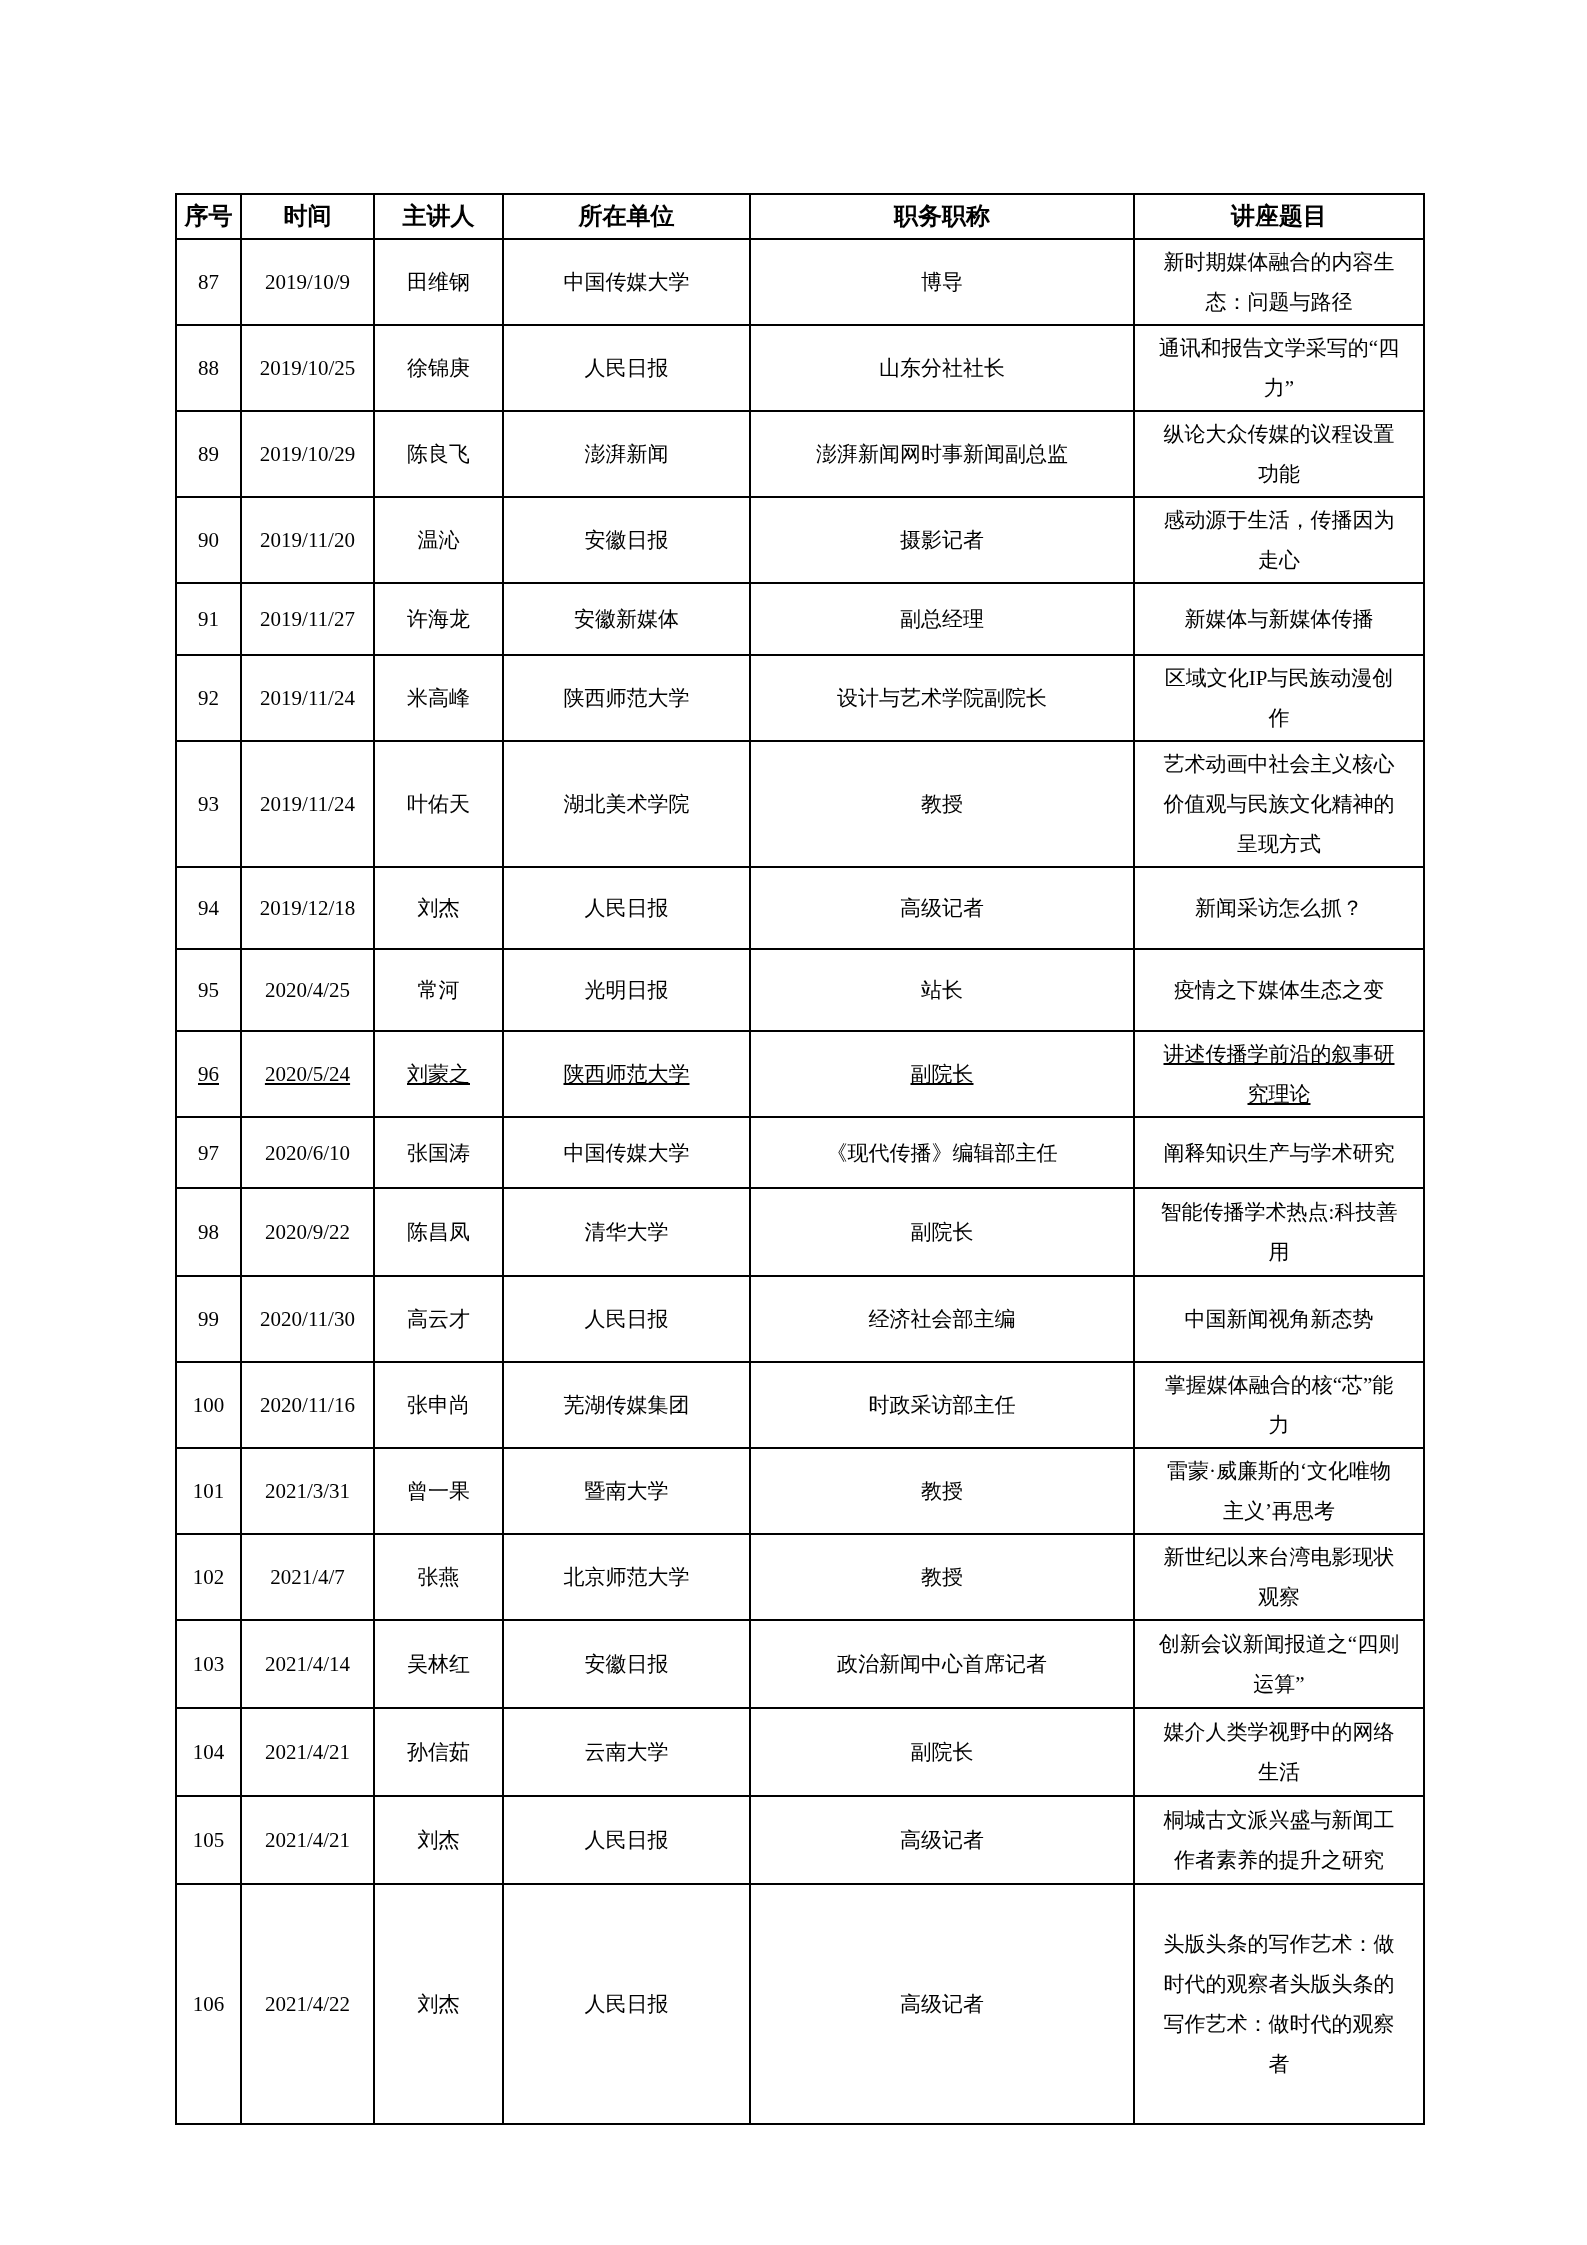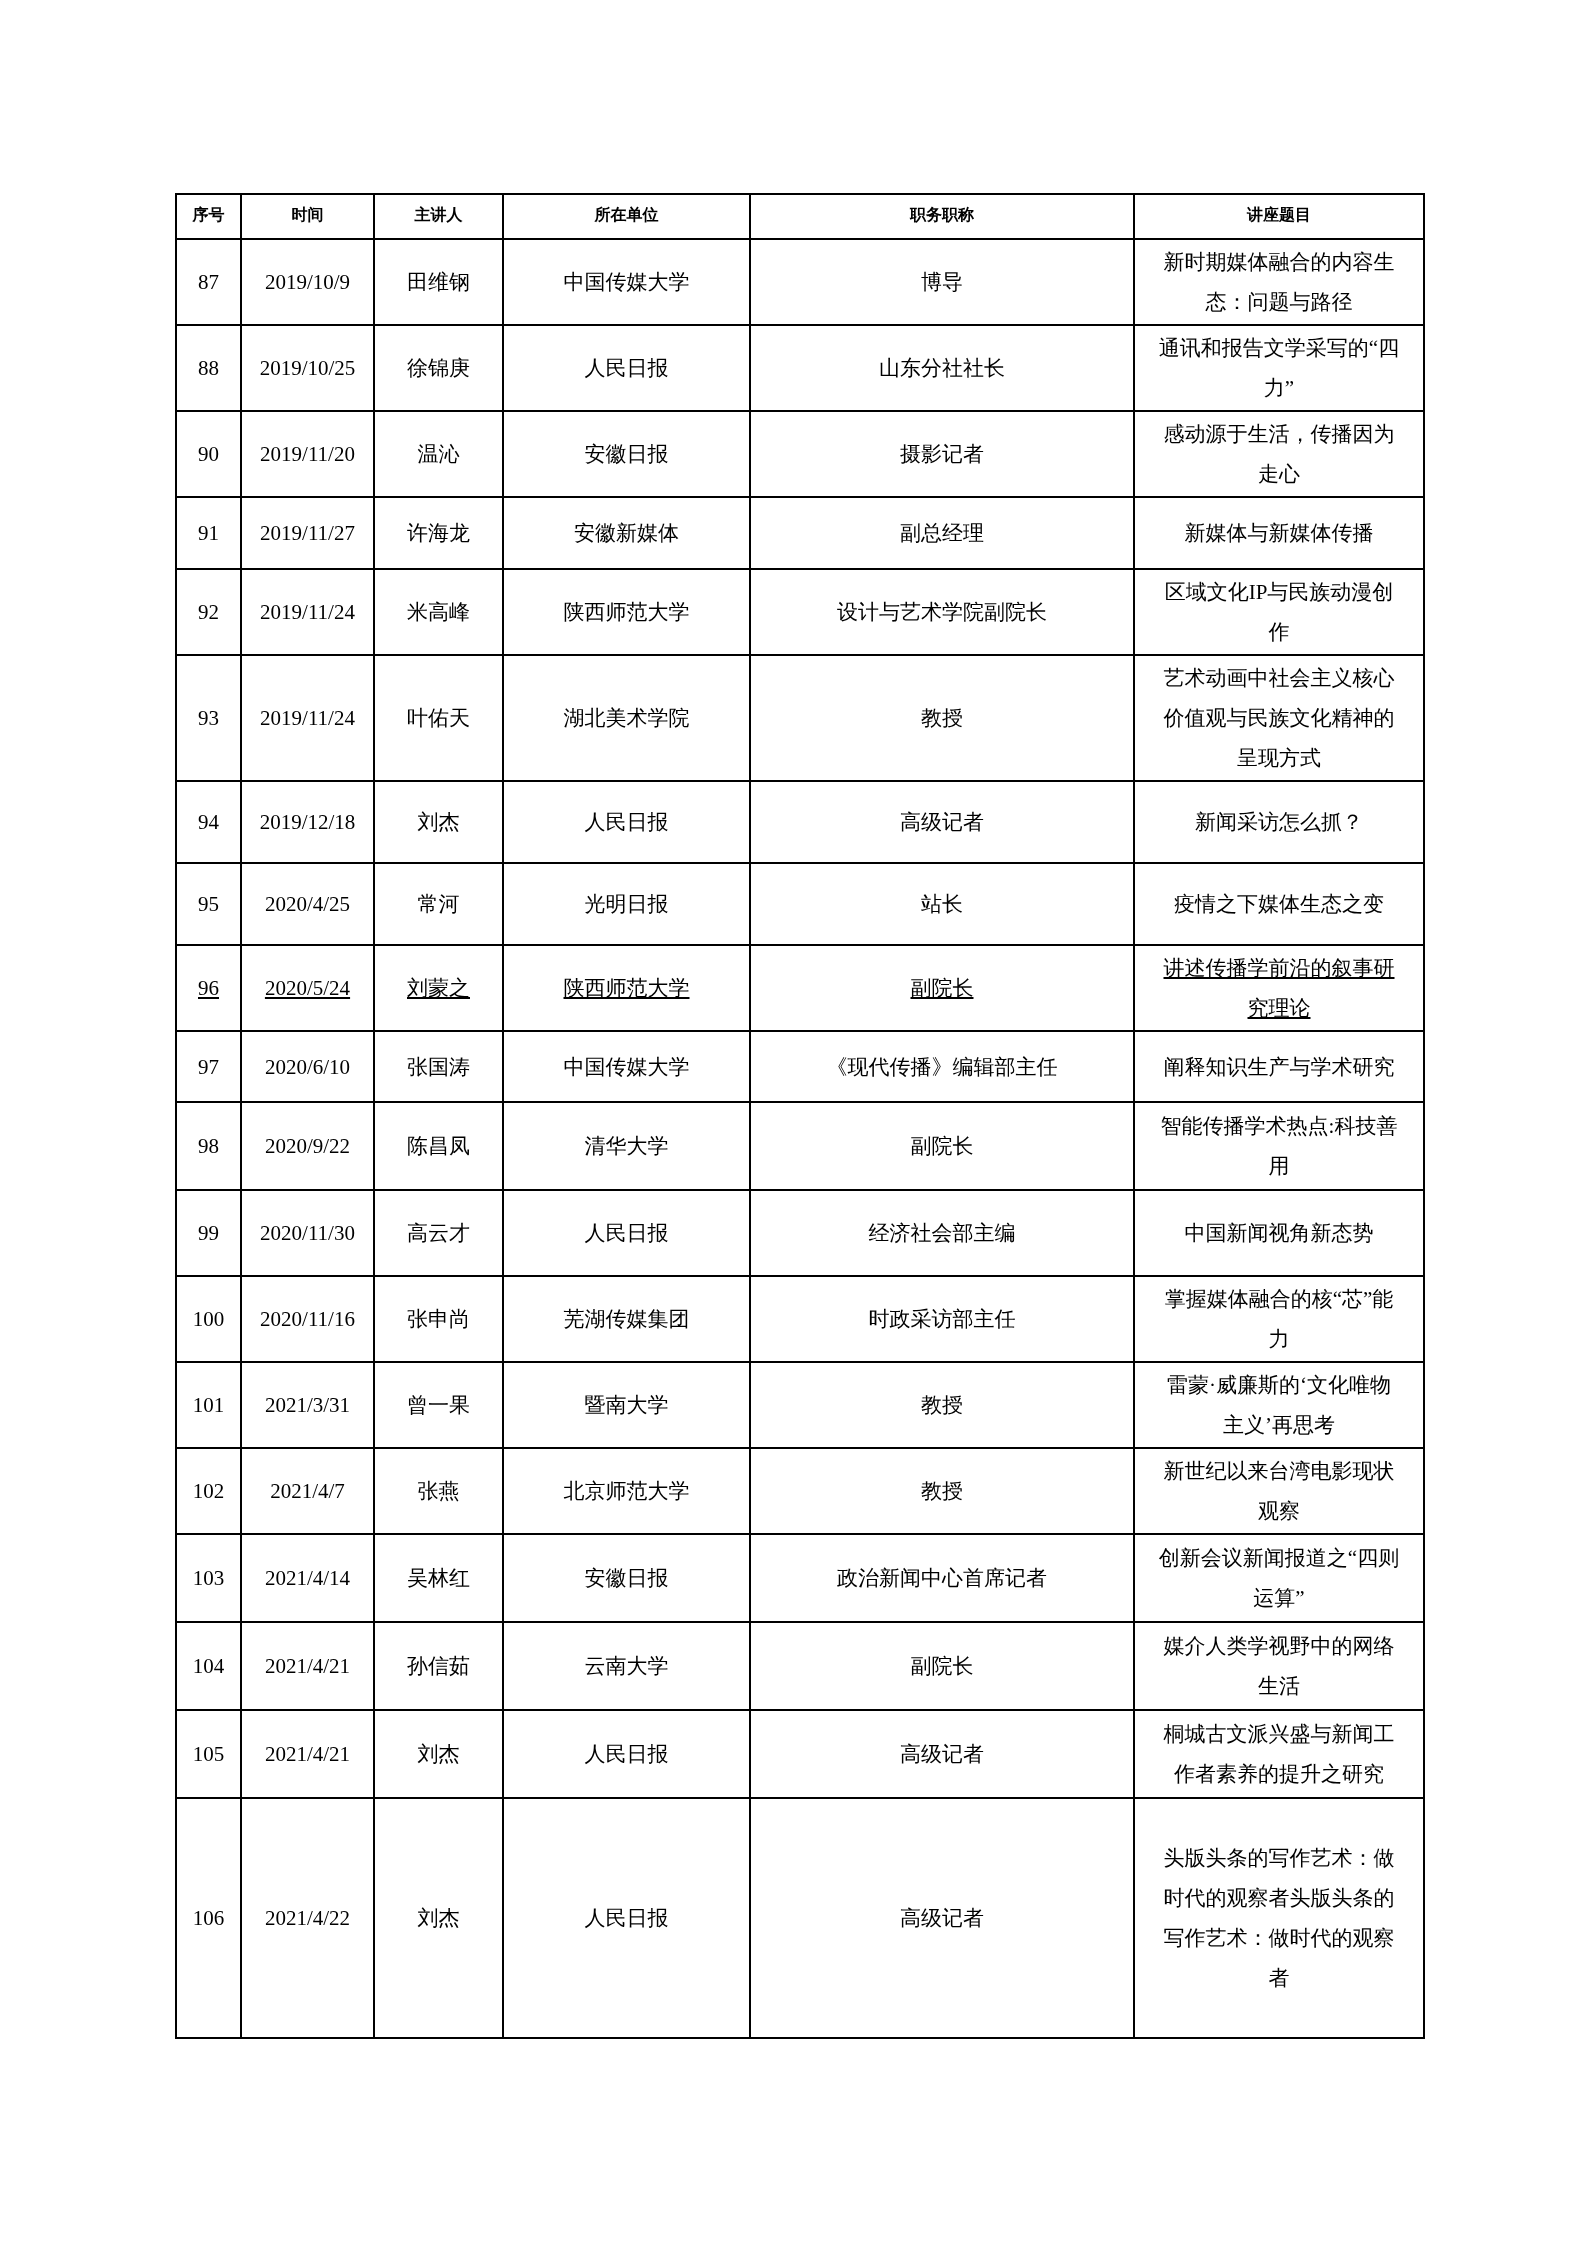--- a/index.html
+++ b/index.html
@@ -36,26 +36,25 @@
   th, td {
     border: 2px solid #000000;
     text-align: center;
     vertical-align: middle;
     font-size: 21px;
     line-height: 40px;
     padding: 0 4px;
     overflow: hidden;
   }
   thead th {
-    font-size: 16px;
+    font-size: 24px;
     font-weight: 700;
     height: 43px;
     line-height: 43px;
     padding: 0 2px;
-    font-family: Liberation Mono, monospace;
   }
   td.cell-title {
     padding: 2px 22px;
   }
   td.cell-position {
     padding: 0 10px;
   }
 </style>
 </head>
 <body>
@@ -90,20 +89,28 @@
           <td class="cell-title">新时期媒体融合的内容生态：问题与路径</td>
         </tr>
         <tr style="height: 85px;">
           <td class="cell-number">88</td>
           <td class="cell-date">2019/10/25</td>
           <td class="cell-speaker">徐锦庚</td>
           <td class="cell-org">人民日报</td>
           <td class="cell-position">山东分社社长</td>
           <td class="cell-title">通讯和报告文学采写的“四力”</td>
         </tr>
+        <tr style="height: 78px;">
+          <td class="cell-number">89</td>
+          <td class="cell-date">2019/10/29</td>
+          <td class="cell-speaker">陈良飞</td>
+          <td class="cell-org">澎湃新闻</td>
+          <td class="cell-position">澎湃新闻网时事新闻副总监</td>
+          <td class="cell-title">纵论大众传媒的议程设置功能</td>
+        </tr>
         <tr style="height: 77px;">
           <td class="cell-number">90</td>
           <td class="cell-date">2019/11/20</td>
           <td class="cell-speaker">温沁</td>
           <td class="cell-org">安徽日报</td>
           <td class="cell-position">摄影记者</td>
           <td class="cell-title">感动源于生活，传播因为走心</td>
         </tr>
         <tr style="height: 72px;">
           <td class="cell-number">91</td>

